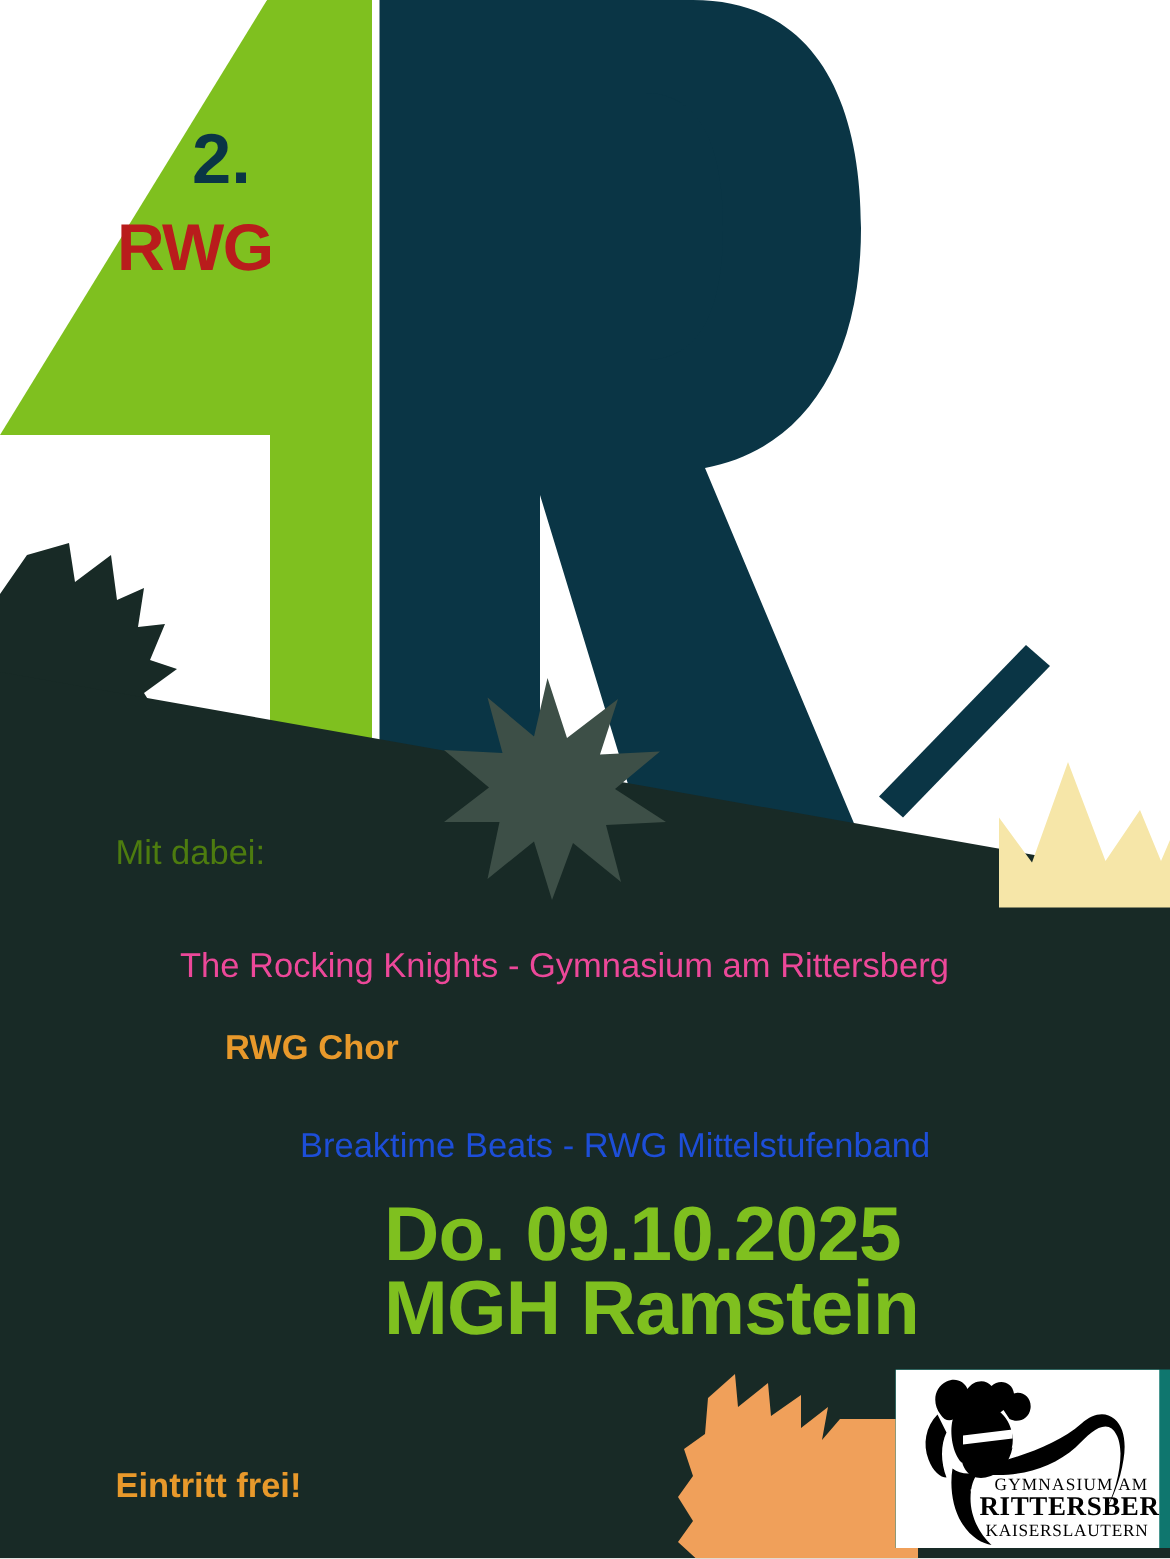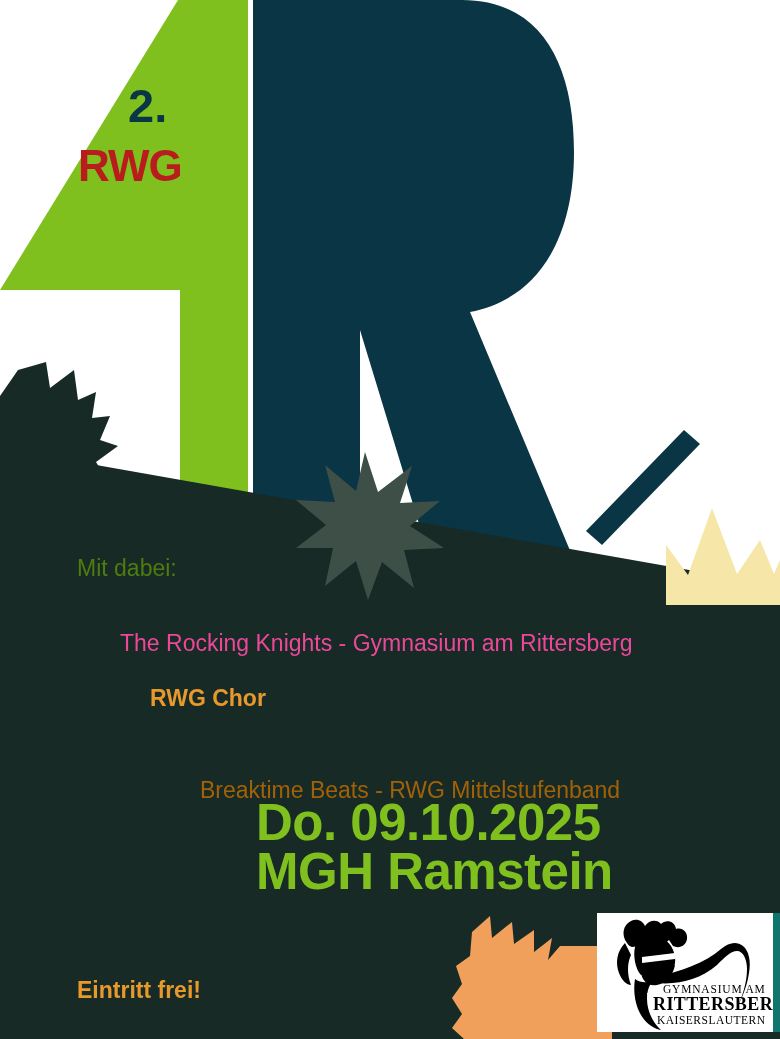--- a/index.html
+++ b/index.html
@@ -77,24 +77,24 @@
   }
   .lineup-2 {
     left: 150px;
     top: 687px;
     font-size: 23px;
     font-weight: bold;
     color: #e8992b;
   }
   .lineup-3 {
     left: 200px;
-    top: 779px;
+    top: 752px;
     font-size: 23px;
     font-weight: normal;
-    color: #a16207;
+    color: #1d4ed8;
   }
 
   
   .detail-line {
     left: 256px;
     font-size: 51px;
     font-weight: bold;
     color: #7fc01f;
     letter-spacing: -0.5px;
   }

